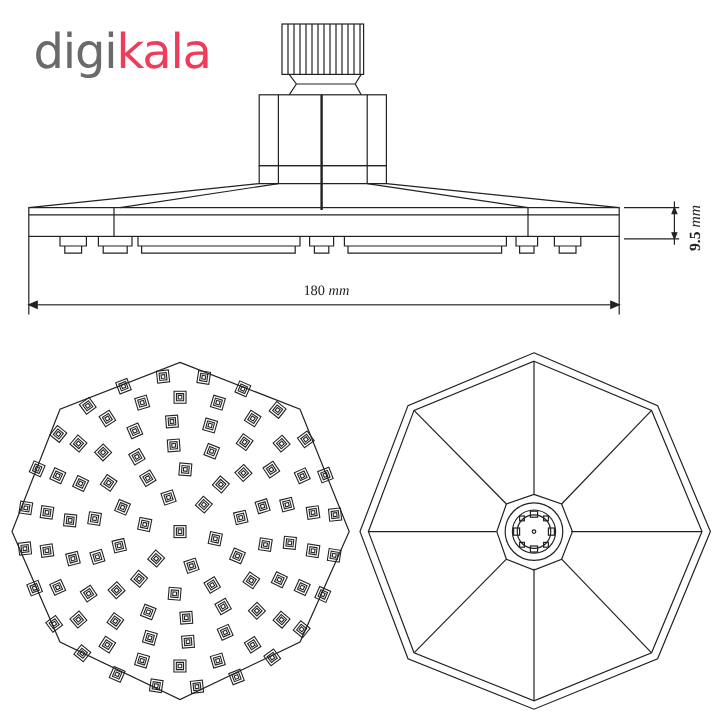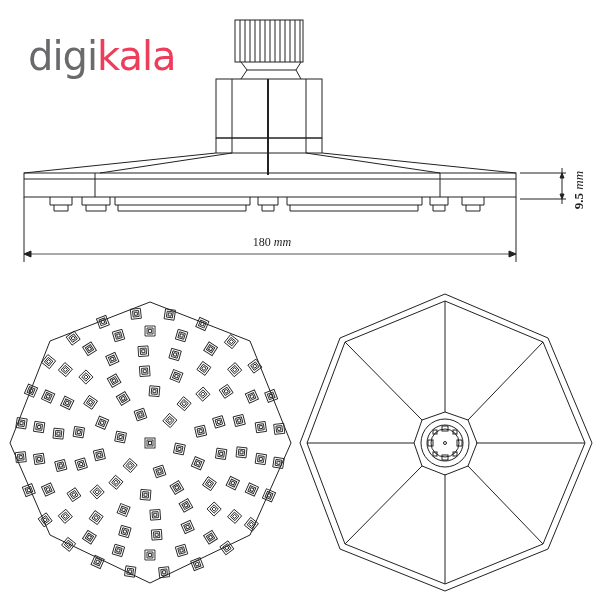--- a/index.html
+++ b/index.html
@@ -1,17 +1,17 @@
 <!DOCTYPE html>
 <html><head>
 <meta charset="utf-8">
 <style>
   html, body { margin:0; padding:0; background:#ffffff; }
   body { width:600px; height:600px; position:relative; overflow:hidden; font-family:"Liberation Sans", sans-serif; }
-  .logo { position:absolute; left:28px; top:36px; font-family:"DejaVu Sans", sans-serif; font-size:40px; letter-spacing:-1px; line-height:1; }
+  .logo { position:absolute; left:28px; top:24px; font-family:"DejaVu Sans", sans-serif; font-size:40px; letter-spacing:-1px; line-height:1; }
   .logo .g { color:#6a6a6c; }
   .logo .r { color:#ee3d5a; }
   svg { position:absolute; left:0; top:0; }
   .dim-text { font-family:"Liberation Serif", serif; fill:#222; }
 </style>
 </head>
 <body>
 
 <div class="logo">
   <span class="g">digi</span><span class="r">kala</span>

